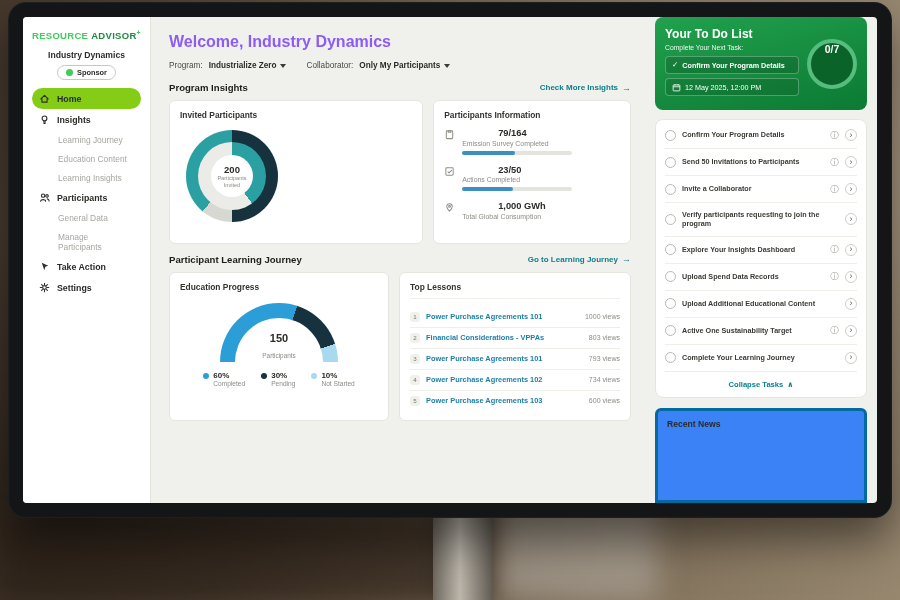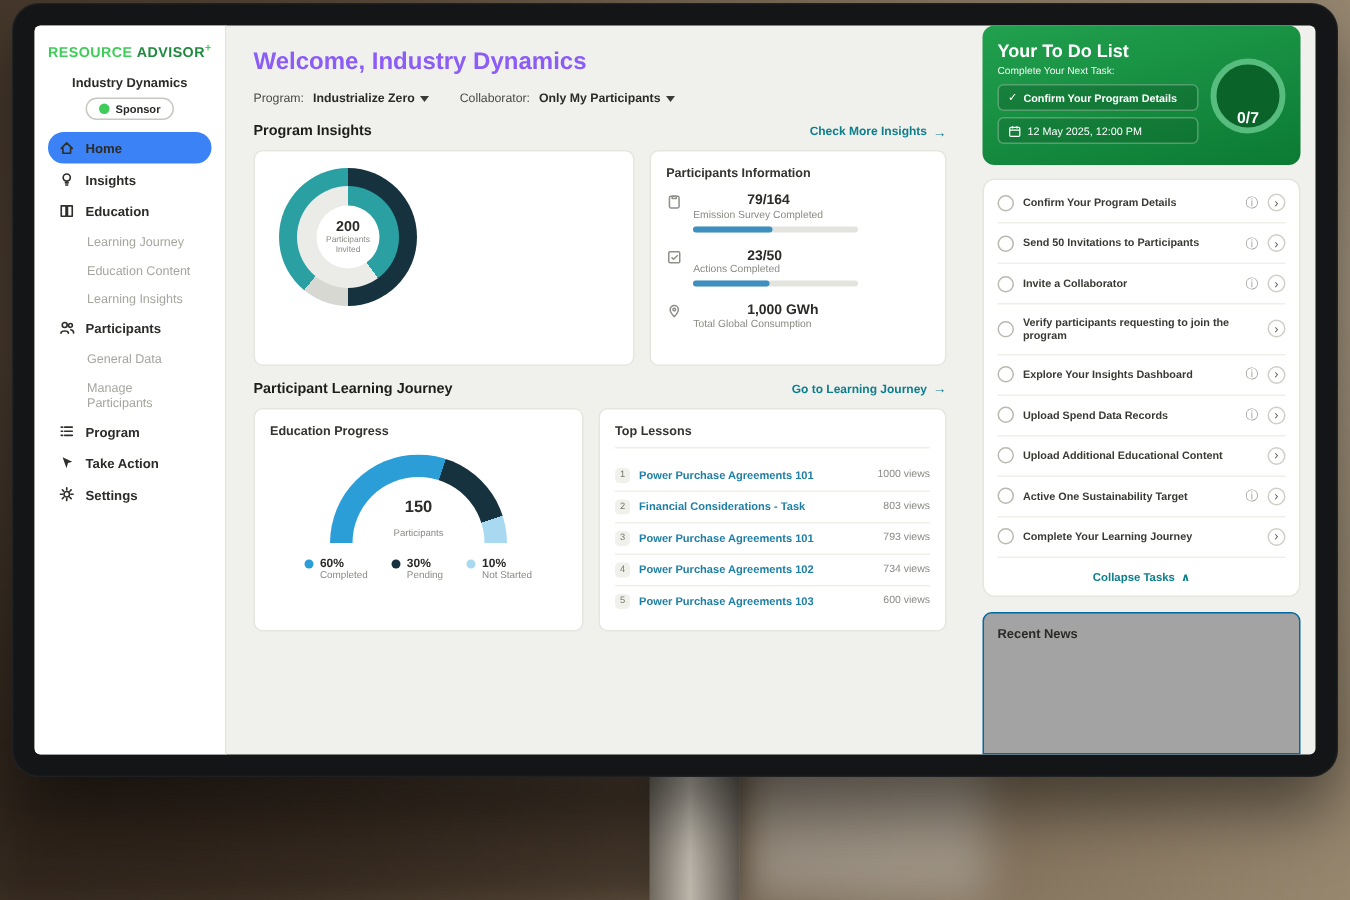--- a/index.html
+++ b/index.html
@@ -36,21 +36,21 @@
   .logo-plus{color:#3dcd58;font-weight:800;font-size:7px;vertical-align:super;}
   .org{font-weight:700;font-size:8.6px;text-align:center;margin-top:9px;color:#2b2b28;}
   .badge-wrap{display:flex;justify-content:center;margin:5px 0 8px;}
   .badge{display:inline-flex;align-items:center;gap:4px;border:1px solid #c8c8c2;
     border-radius:10px;padding:2px 8px;font-size:7.4px;font-weight:700;background:#fff;cursor:pointer;}
   .badge-dot{width:7px;height:7px;border-radius:50%;background:#3dcd58;display:inline-block;}
   nav{display:flex;flex-direction:column;margin-top:4px;}
   .nav-item{display:flex;align-items:center;gap:7px;font-weight:700;font-size:8.8px;
     padding:5px 7px;border-radius:12px;cursor:pointer;}
   .nav-item .nicon{display:flex;color:#2e2e2a;}
-  .nav-item.active{background:#3b82f6;}
+  .nav-item.active{background:#84cc16;}
   .nav-sub{font-size:8.4px;color:#a6a6a0;padding:4.5px 7px 4.5px 26px;cursor:pointer;}
 
   
   .main{flex:1;padding:12px 14px 0 18px;box-sizing:border-box;min-width:0;}
   h1{font-size:16px;margin:4px 0 10px;color:#8b5cf6;font-weight:700;}
   .filters{display:flex;align-items:center;gap:6px;font-size:8.2px;margin-bottom:12px;}
   .f-label{color:#4a4a46;}
   .f-value{font-weight:700;display:inline-flex;align-items:center;gap:4px;margin-right:14px;cursor:pointer;}
   .caret{width:0;height:0;border-left:3.5px solid transparent;border-right:3.5px solid transparent;
     border-top:4.5px solid #3a3a36;display:inline-block;}
@@ -113,34 +113,34 @@
     display:flex;gap:8px;color:#fff;}
   .todo-left{flex:1;min-width:0;}
   .todo-title{font-weight:700;font-size:12px;margin-bottom:3px;}
   .todo-sub{font-size:6.8px;opacity:.92;margin-bottom:5px;}
   .todo-chip{display:flex;align-items:center;gap:4px;background:rgba(0,0,0,.14);
     border:1px solid rgba(255,255,255,.28);border-radius:4px;padding:3.5px 6px;
     font-size:7.2px;font-weight:700;margin-bottom:4px;}
   .todo-chip.date{font-weight:400;background:rgba(0,0,0,.10);}
   .chip-icon{display:flex;font-size:7.5px;line-height:1;}
   .todo-ring{width:50px;height:50px;min-width:50px;border-radius:50%;background:#0a6329;
-    border:4px solid #57bd7e;box-sizing:border-box;display:flex;align-items:flex-end;justify-content:center;
+    border:4px solid #57bd7e;box-sizing:border-box;display:flex;align-items:flex-start;justify-content:center;
     font-weight:700;font-size:10.5px;align-self:center;}
   .tasks-card{background:#fff;border:1px solid #e6e6e0;border-radius:8px;margin-top:9px;padding:2px 9px 5px;}
   .task-row{display:flex;align-items:center;gap:6px;padding:7px 0;border-bottom:1px solid #efefea;cursor:pointer;}
   .task-row:last-of-type{border-bottom:none;}
   .task-check{width:9px;height:9px;min-width:9px;border:1px solid #b9b9b2;border-radius:50%;background:#fff;cursor:pointer;}
   .task-label{flex:1;font-size:7.2px;font-weight:700;color:#3a3a35;line-height:1.3;}
   .task-info{font-size:8.5px;color:#9a9a93;min-width:9px;text-align:center;line-height:1;}
   .task-chev{width:12px;height:12px;min-width:12px;border:1px solid #cfcfc8;border-radius:50%;
     display:flex;align-items:center;justify-content:center;font-size:8.5px;color:#55554f;
     box-sizing:border-box;padding-bottom:1px;cursor:pointer;}
   .collapse-link{display:flex;justify-content:center;gap:4px;align-items:center;color:#0d7e8c;
     font-weight:700;font-size:7.6px;padding:8px 0 3px;cursor:pointer;}
-  .news-card{background:#a3a3a3;border:1px solid #0369a1;border-radius:6px 6px 0 0;margin-top:10px;
+  .news-card{background:#3b82f6;border:3px solid #0369a1;border-radius:6px 6px 0 0;margin-top:10px;
     padding:8px 9px;font-weight:700;font-size:8.6px;flex:1;}
 </style>
 </head>
 <body>
 
 <div class="bg"></div>
 <div class="wall-strip"></div>
 <div class="desk-dark"></div>
 <div class="stand"></div>
 
@@ -169,55 +169,39 @@
         <span>Home</span>
       </div>
       <div class="nav-item">
         <span class="nicon">
               <svg width="11" height="11" viewBox="0 0 12 12" fill="none" stroke="currentColor" stroke-width="1.2" stroke-linecap="round">
                 <circle cx="6" cy="4.8" r="2.6"></circle>
                 <path d="M5 8.6h2M5.3 10.2h1.4"></path>
               </svg>
             </span>
         <span>Insights</span>
-      </div>
-      <div class="nav-item">
-        <span class="nicon">
-              <svg width="11" height="11" viewBox="0 0 12 12" fill="none" stroke="currentColor" stroke-width="1.2" stroke-linejoin="round">
-                <path d="M2 2.5h3.5v7.5H2z M6.5 2.5H10v7.5H6.5z"></path>
-              </svg>
-            </span>
-        <span>Education</span>
       </div>
       <div class="nav-sub"><span>Learning Journey</span></div>
       <div class="nav-sub"><span>Education Content</span></div>
       <div class="nav-sub"><span>Learning Insights</span></div>
       <div class="nav-item">
         <span class="nicon">
               <svg width="11" height="11" viewBox="0 0 12 12" fill="none" stroke="currentColor" stroke-width="1.2" stroke-linecap="round">
                 <circle cx="4.5" cy="4" r="1.8"></circle>
                 <path d="M1.8 10c0-2.2 5.4-2.2 5.4 0"></path>
                 <circle cx="8.7" cy="4.3" r="1.4"></circle>
                 <path d="M9 7.5c1.4.3 2 1.1 2 2.3"></path>
               </svg>
             </span>
         <span>Participants</span>
       </div>
       <div class="nav-sub"><span>General Data</span></div>
       <div class="nav-sub"><span>Manage Participants</span></div>
       <div class="nav-item">
         <span class="nicon">
-              <svg width="11" height="11" viewBox="0 0 12 12" fill="none" stroke="currentColor" stroke-width="1.2" stroke-linecap="round">
-                <path d="M2 3h1M4.5 3H10M2 6h1M4.5 6H10M2 9h1M4.5 9H10"></path>
-              </svg>
-            </span>
-        <span>Program</span>
-      </div>
-      <div class="nav-item">
-        <span class="nicon">
               <svg width="11" height="11" viewBox="0 0 12 12" fill="currentColor">
                 <path d="M3 2l7 3.2-3.1 1L5.8 10z"></path>
               </svg>
             </span>
         <span>Take Action</span>
       </div>
       <div class="nav-item">
         <span class="nicon">
               <svg width="11" height="11" viewBox="0 0 12 12" fill="none" stroke="currentColor" stroke-width="1.2" stroke-linecap="round">
                 <circle cx="6" cy="6" r="2"></circle>
@@ -248,20 +232,21 @@
     <div class="sec-head">
       <span class="sec-title">Program Insights</span>
       <span class="sec-link">
         <span>Check More Insights</span>
         <span class="arrow">→</span>
       </span>
     </div>
 
     <div class="cards-row">
       <div class="card invited">
+        <div class="card-title">Invited Participants</div>
         <div class="invited-body">
           <div class="donut">
             <div class="donut-ring2"></div>
             <div class="donut-hole">
               <span class="d-val">200</span>
               <span class="d-lbl">Participants Invited</span>
             </div>
           </div>
         </div>
       </div>
@@ -361,21 +346,21 @@
 
       <div class="card lessons">
         <div class="card-title">Top Lessons</div>
         <div class="lesson-row">
           <span class="rank">1</span>
           <span class="lesson-title">Power Purchase Agreements 101</span>
           <span class="views">1000 views</span>
         </div>
         <div class="lesson-row">
           <span class="rank">2</span>
-          <span class="lesson-title">Financial Considerations - Task</span>
+          <span class="lesson-title">Financial Considerations - VPPAs</span>
           <span class="views">803 views</span>
         </div>
         <div class="lesson-row">
           <span class="rank">3</span>
           <span class="lesson-title">Power Purchase Agreements 101</span>
           <span class="views">793 views</span>
         </div>
         <div class="lesson-row">
           <span class="rank">4</span>
           <span class="lesson-title">Power Purchase Agreements 102</span>

